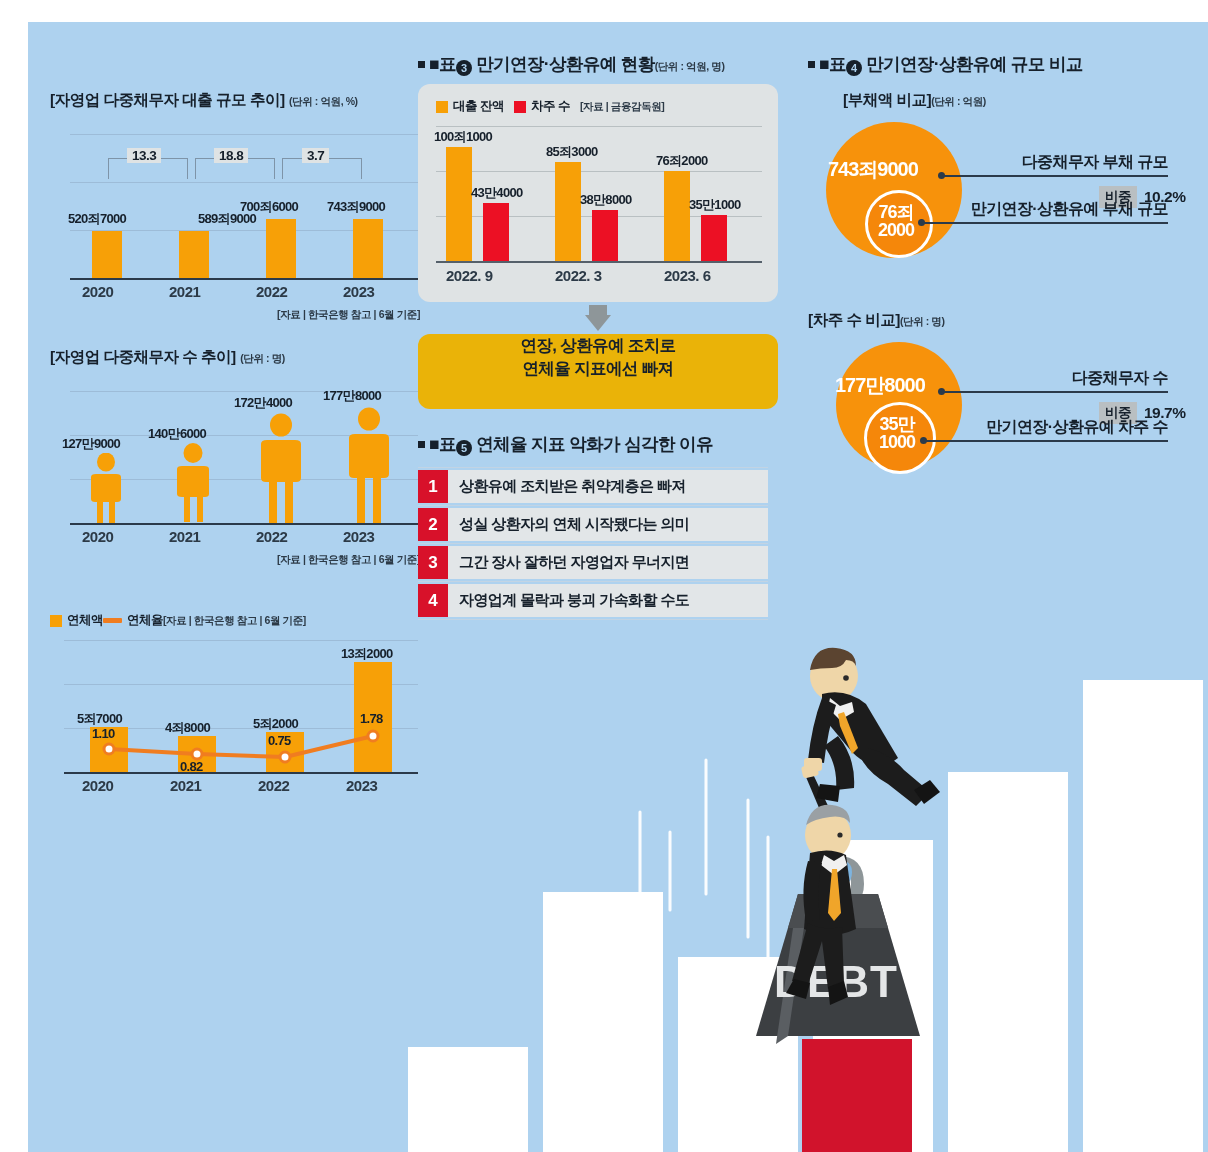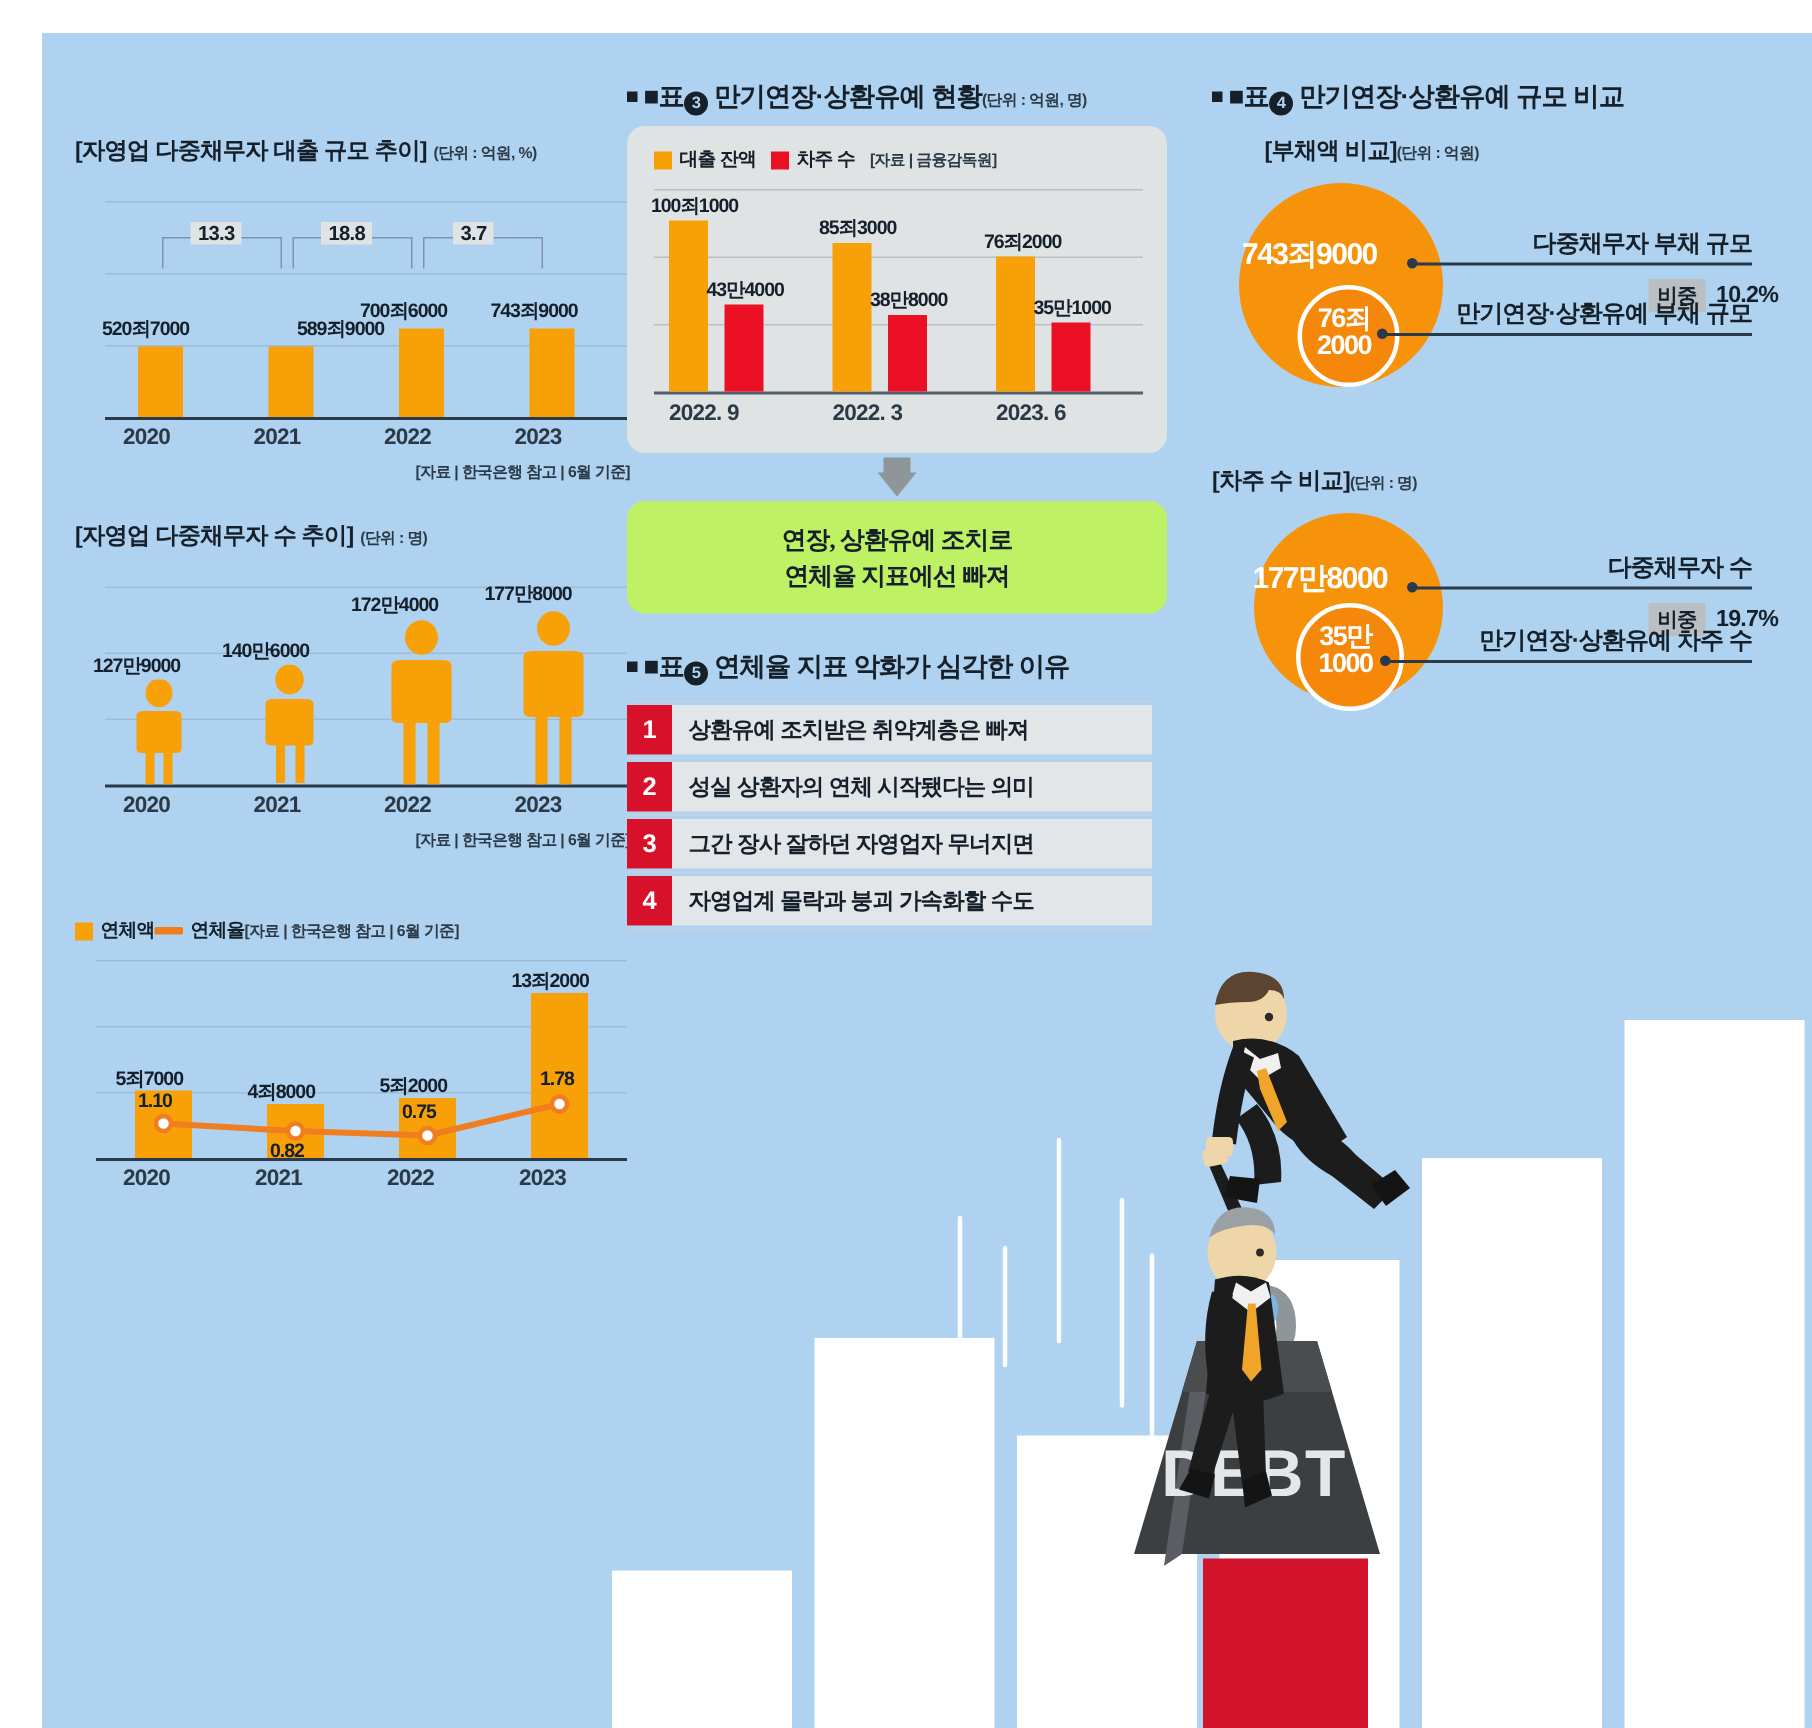--- a/index.html
+++ b/index.html
@@ -32,21 +32,21 @@
   .lgsw{width:12px;height:12px;background:#f7a007;display:inline-block;}
   .lgsw.red{background:#ec1024;}
   .lgline{width:19px;height:5px;background:#f07d20;display:inline-block;border-radius:1px;}
   
   .rate{position:absolute;font-size:13.5px;font-weight:bold;color:#16202b;background:#dfe3e4;padding:0 5px;letter-spacing:-0.5px;}
   .brk{position:absolute;border-top:1px solid #7e94a8;border-left:1px solid #7e94a8;border-right:1px solid #7e94a8;}
   
   .card{position:absolute;background:#dfe3e4;border-radius:12px;}
   .arrow-down{position:absolute;width:0;height:0;border-left:13px solid transparent;border-right:13px solid transparent;border-top:16px solid #8e9699;}
   .arrow-stem{position:absolute;background:#8e9699;}
-  .msgbox{position:absolute;background:#bef264;border-radius:12px;display:flex;align-items:center;justify-content:center;text-align:center;font-family:Liberation Serif, serif;}
+  .msgbox{position:absolute;background:#eab308;border-radius:12px;display:flex;justify-content:center;text-align:center;}
   .msgbox span{font-size:16.5px;font-weight:bold;color:#16202b;line-height:1.42;letter-spacing:-0.6px;}
   
   .nrow{position:absolute;left:0;width:350px;height:33px;background:#e2e6e8;display:flex;align-items:center;}
   .nrow .num{width:30px;height:33px;background:#d8112a;color:#fff;font-size:17px;font-weight:bold;
       display:flex;align-items:center;justify-content:center;flex:0 0 30px;}
   .nrow .txt{font-size:15px;font-weight:bold;color:#16202b;letter-spacing:-0.6px;margin-left:11px;white-space:nowrap;}
   .nsep{position:absolute;height:1px;background:#c2d4e4;width:350px;}
   .bub-out{position:absolute;border-radius:50%;background:#f7920b;}
   .bub-in{position:absolute;border-radius:50%;background:#f5870a;border:3px solid #ffffff;}
   .bub-out-lab{position:absolute;color:#fff;font-weight:bold;letter-spacing:-1px;white-space:nowrap;font-size:20px;}

